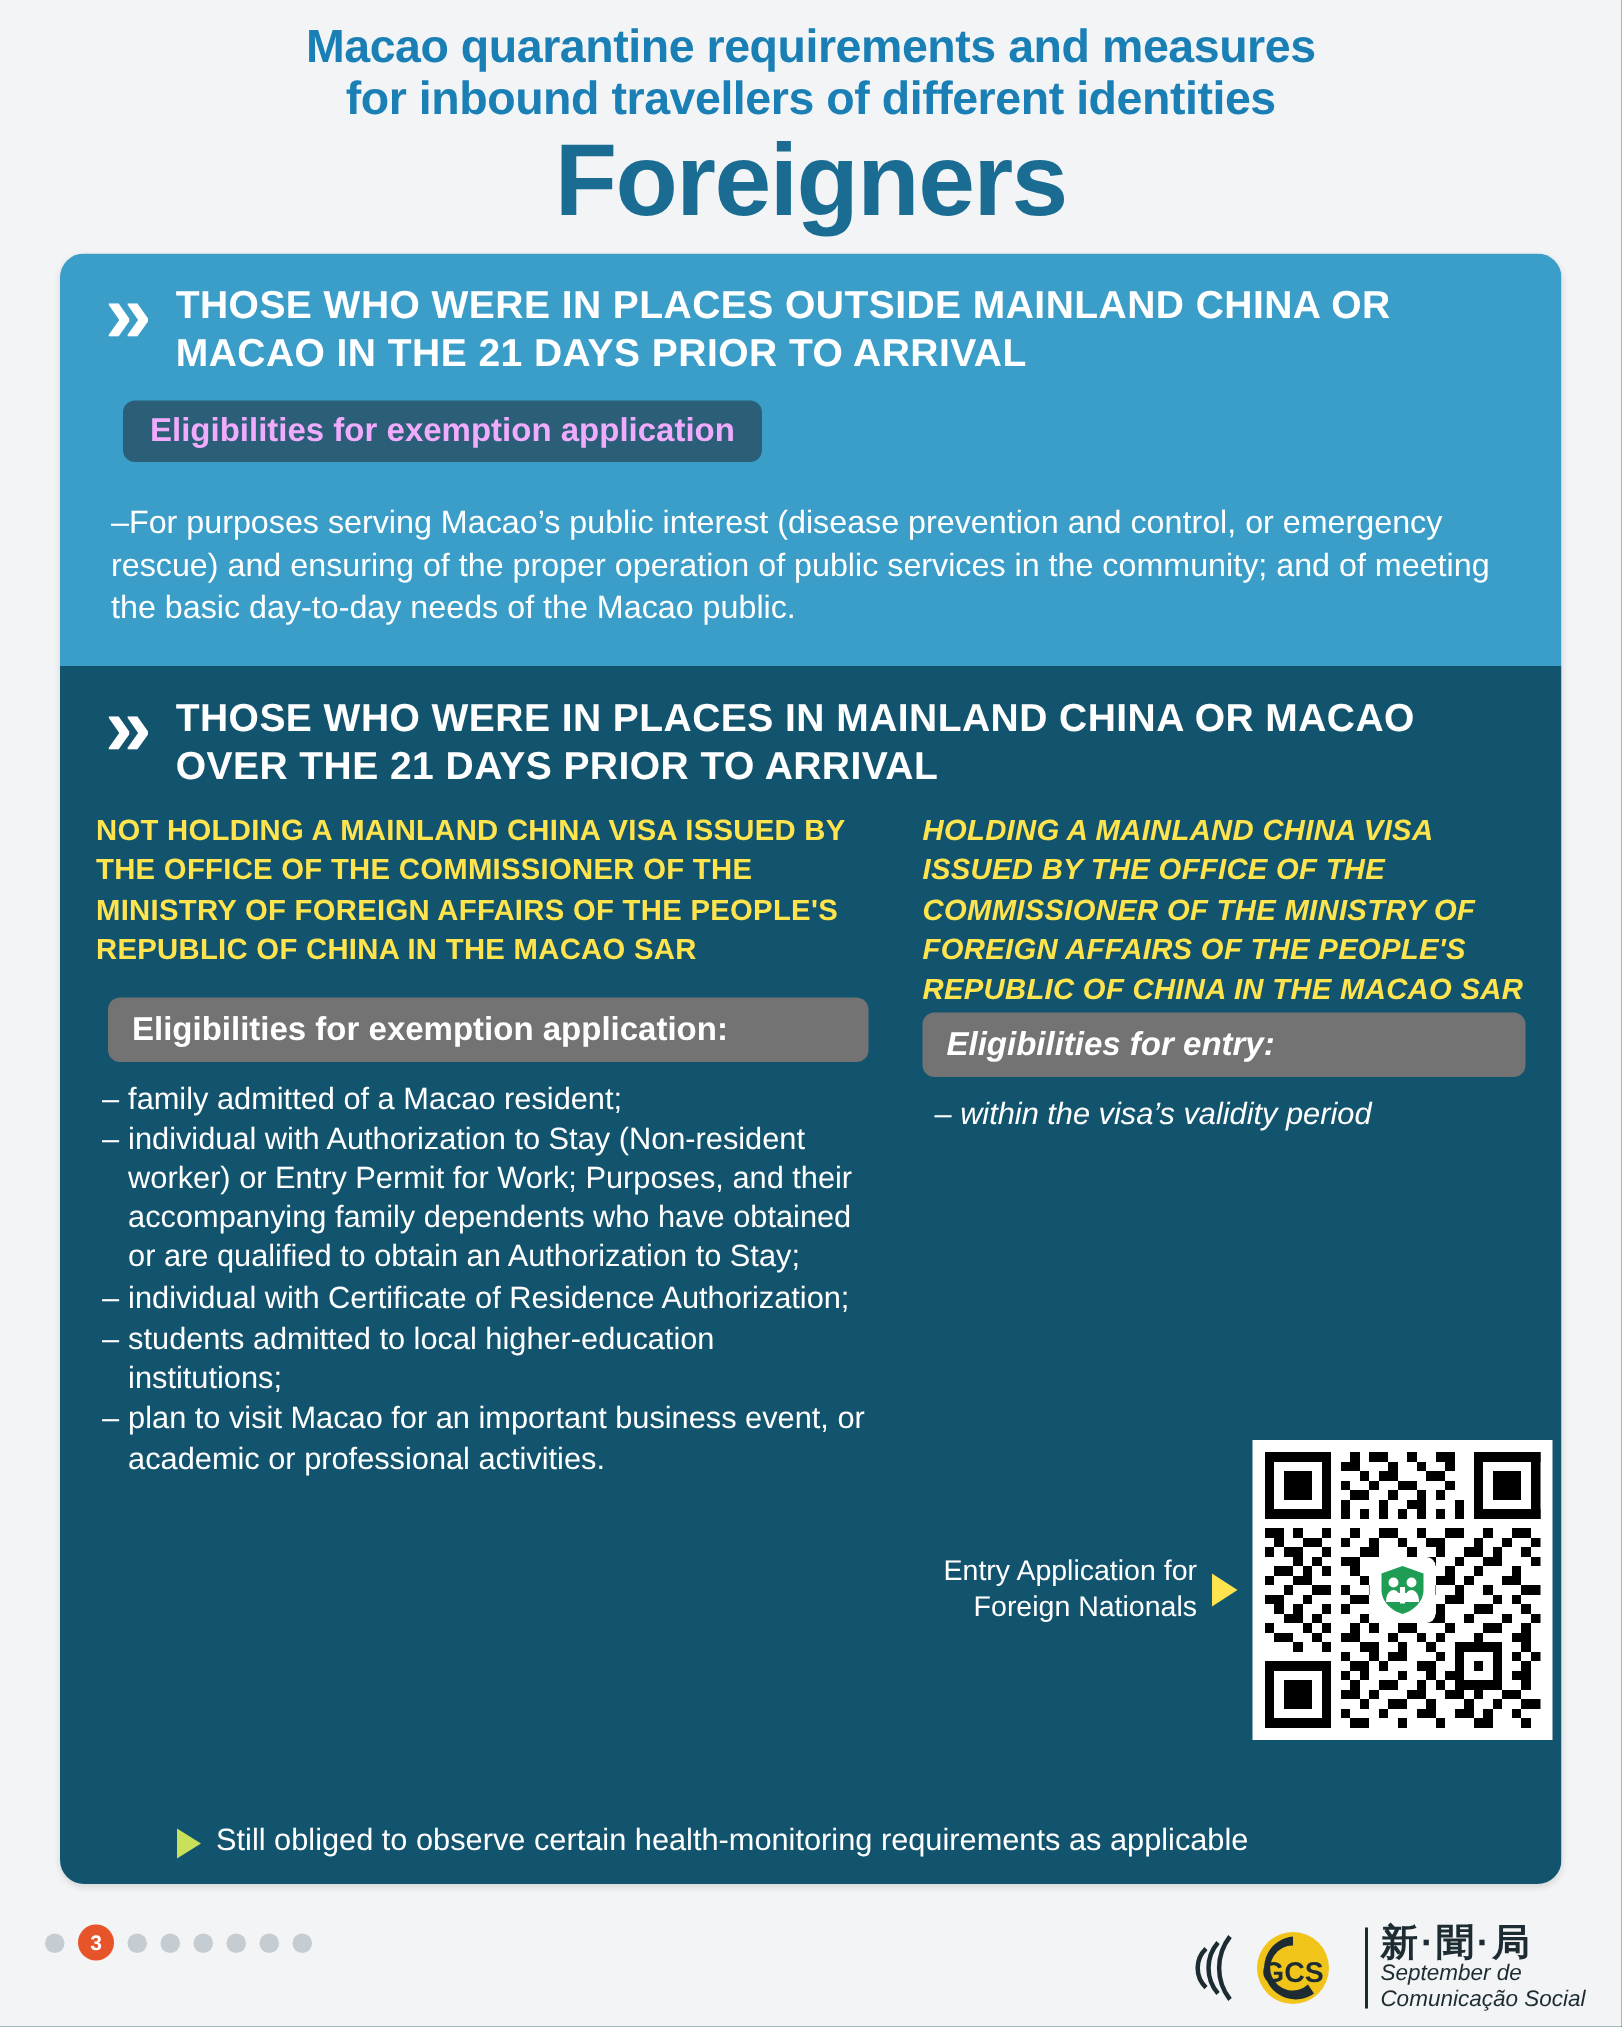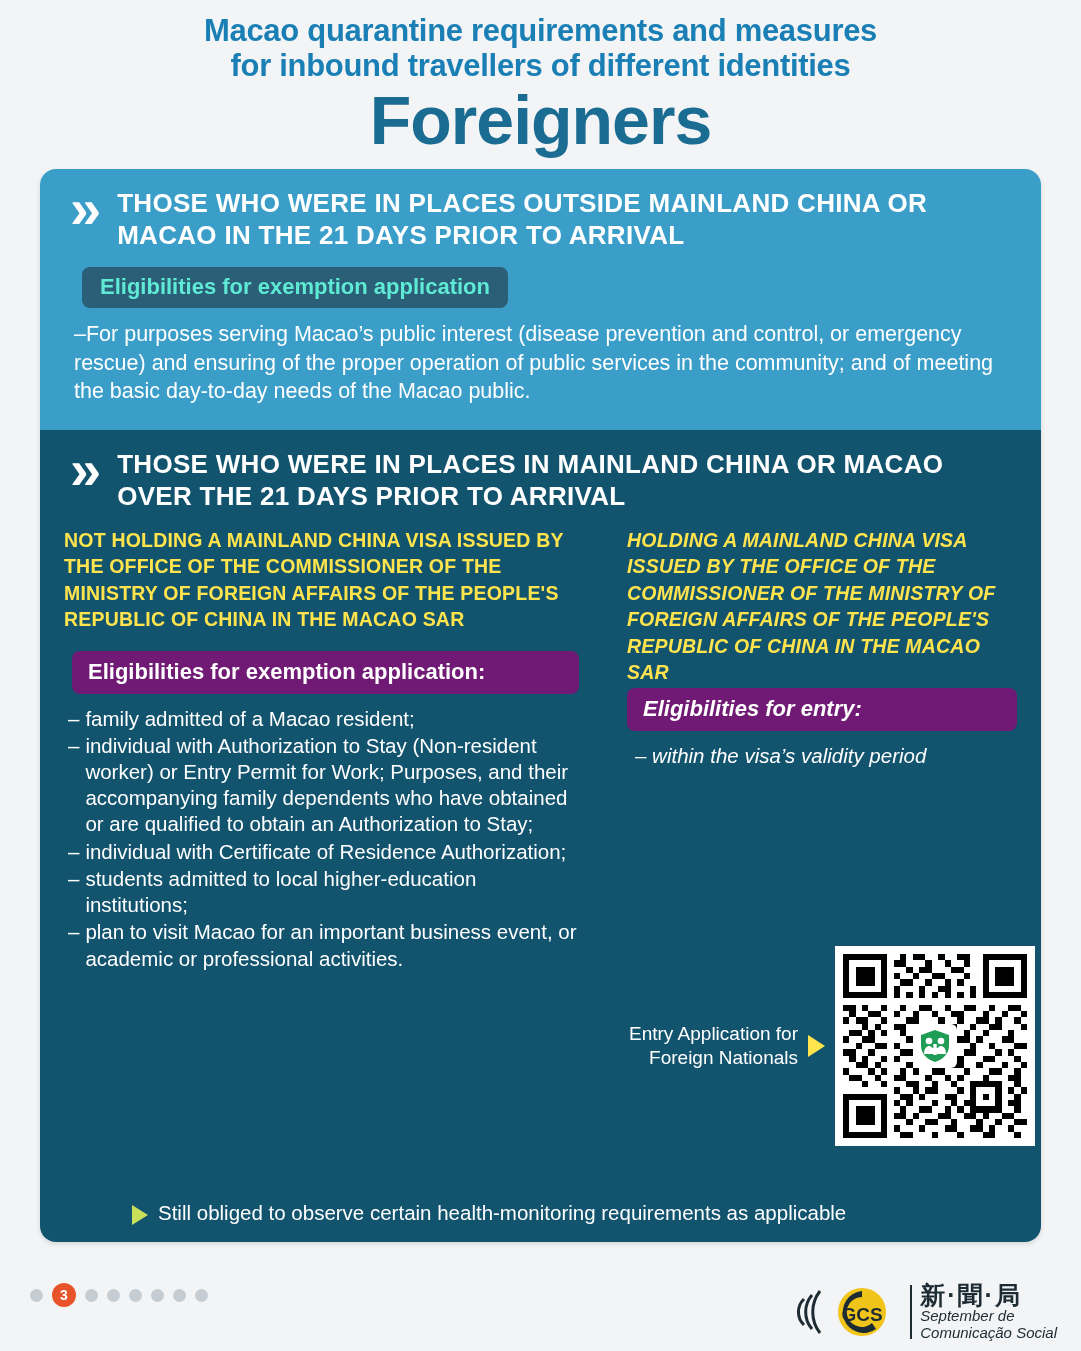--- a/index.html
+++ b/index.html
@@ -83,63 +83,63 @@
     font-size: 26px;
     font-weight: bold;
     line-height: 1.24;
     letter-spacing: 0.3px;
     text-transform: uppercase;
   }
 
   .pill {
     display: inline-block;
     background: #2b5f78;
-    color: #5eead4;
+    color: #f0abfc;
     font-size: 22px;
     font-weight: bold;
     padding: 7px 18px 8px 18px;
     border-radius: 8px;
-    margin: 16px 0 0 18px;
+    margin: 16px 0 14px 18px;
   }
 
   .body-text {
     font-size: 21.5px;
     line-height: 1.33;
     margin: 12px 0 0 10px;
     color: #ffffff;
   }
   .body-text .dash {
     color: #ffffff;
   }
 
   
   .cols {
     display: flex;
-    gap: 48px;
+    gap: 36px;
     margin-top: 14px;
   }
   .col-left { width: 515px; flex: 0 0 515px; }
   .col-right { flex: 1 1 auto; position: relative; font-style: italic; }
 
   .yellow-head {
     color: #ffe44d;
     font-size: 19.5px;
     font-weight: bold;
     line-height: 1.36;
     letter-spacing: 0.2px;
     text-transform: uppercase;
     min-height: 122px;
   }
 
   .pill-row {
     margin: 2px 0 10px 0;
   }
   .pill-wide {
     display: block;
-    background: #701a75;
+    background: #737373;
     color: #ffffff;
     font-size: 22px;
     font-weight: bold;
     padding: 8px 16px 9px 16px;
     border-radius: 8px;
   }
   .pill-wide.indent { margin-left: 8px; }
 
   ul.list {
     list-style: none;
@@ -205,21 +205,21 @@
     background: #ffffff;
     border-radius: 6px;
     display: flex;
     align-items: center;
     justify-content: center;
   }
 
   
   .note {
     position: absolute;
-    left: 92px;
+    left: 78px;
     bottom: 16px;
     display: flex;
     gap: 10px;
     align-items: flex-start;
     font-size: 20.5px;
     line-height: 1.25;
   }
   .note .tri {
     width: 0; height: 0;
     border-left: 16px solid #c8e05a;

